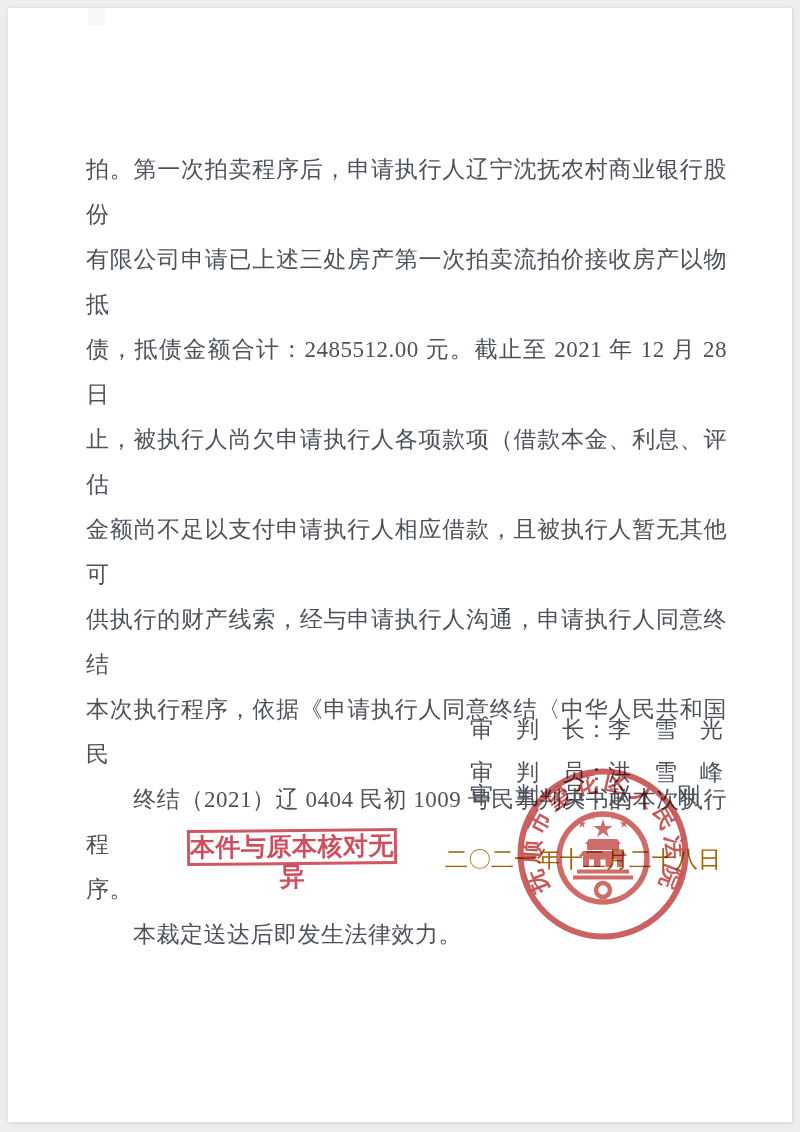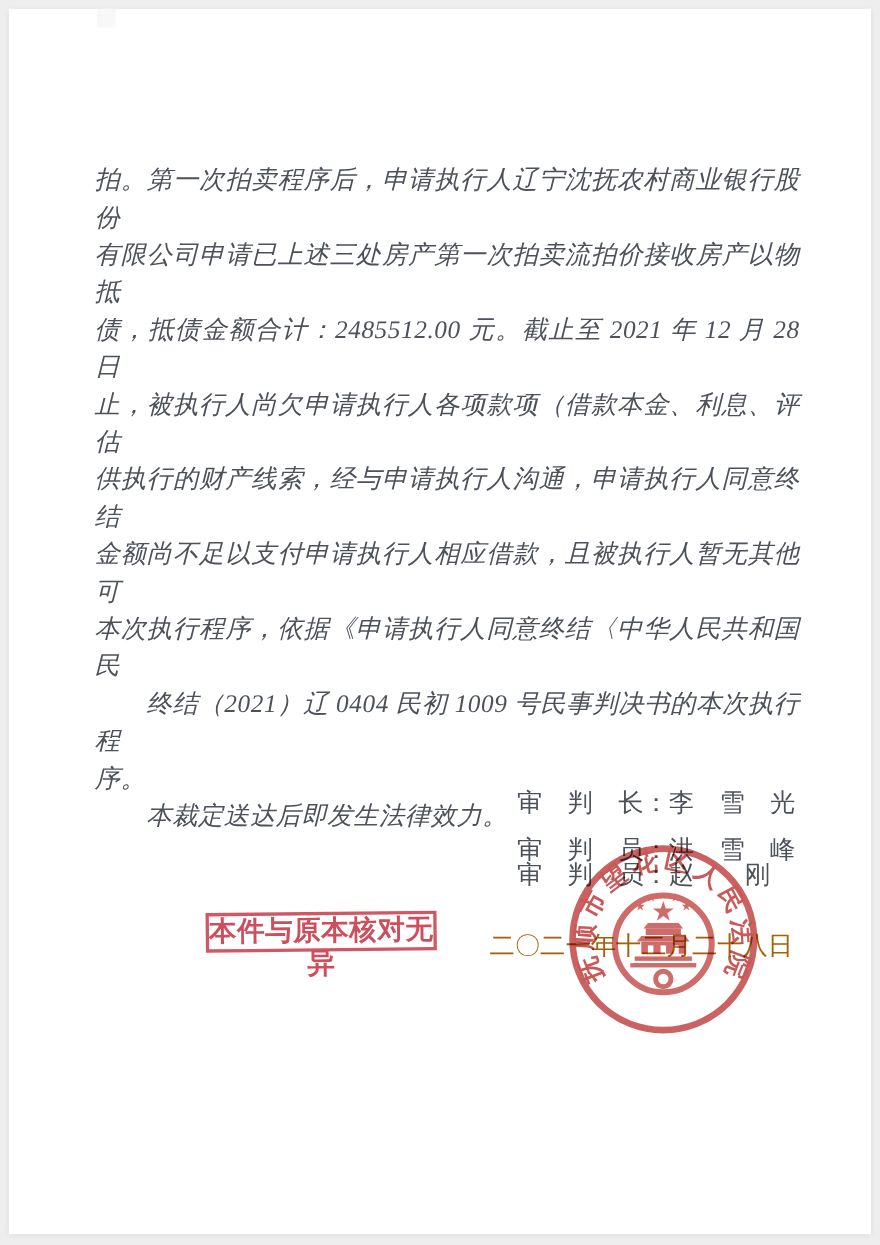--- a/index.html
+++ b/index.html
@@ -23,23 +23,22 @@
     width: 17px; height: 17px;
     background: #f8f8f9;
   }
   
   .body-text {
     position: absolute;
     left: 78px; top: 139px;
     width: 641px;
     color: #4d525a;
     font-size: 23px;
-    line-height: 34px;
+    line-height: 45px;
     letter-spacing: 0.5px;
-    font-style: italic;
   }
   .line { text-align: justify; text-align-last: justify; }
   .line.short { text-align: left; text-align-last: left; }
   
   .sig-line {
     position: absolute;
     left: 462px;
     color: #4d525a;
     font-size: 23px;
     line-height: 26px;
@@ -89,22 +88,22 @@
 
 <div class="paper">
 
   <div class="scan-artifact"></div>
 
   <div class="body-text">
     <div class="line">拍。第一次拍卖程序后，申请执行人辽宁沈抚农村商业银行股份</div>
     <div class="line">有限公司申请已上述三处房产第一次拍卖流拍价接收房产以物抵</div>
     <div class="line">债，抵债金额合计：2485512.00 元。截止至 2021 年 12 月 28 日</div>
     <div class="line">止，被执行人尚欠申请执行人各项款项（借款本金、利息、评估</div>
+    <div class="line">金额尚不足以支付申请执行人相应借款，且被执行人暂无其他可</div>
     <div class="line">供执行的财产线索，经与申请执行人沟通，申请执行人同意终结</div>
-    <div class="line">金额尚不足以支付申请执行人相应借款，且被执行人暂无其他可</div>
     <div class="line">本次执行程序，依据《申请执行人同意终结〈中华人民共和国民</div>
     <div class="line">　　终结（2021）辽 0404 民初 1009 号民事判决书的本次执行程</div>
     <div class="line short">序。</div>
     <div class="line short">　　本裁定送达后即发生法律效力。</div>
   </div>
 
   <div class="sig-line sig-judge-1"><span>审　判　长：</span><span>李　雪　光</span></div>
   <div class="sig-line sig-judge-2"><span>审　判　员：</span><span>洪　雪　峰</span></div>
   <div class="sig-line sig-judge-3"><span>审　判　员：</span><span>赵　　刚</span></div>
   <div class="sig-line sig-date">二〇二一年十二月二十八日</div>

